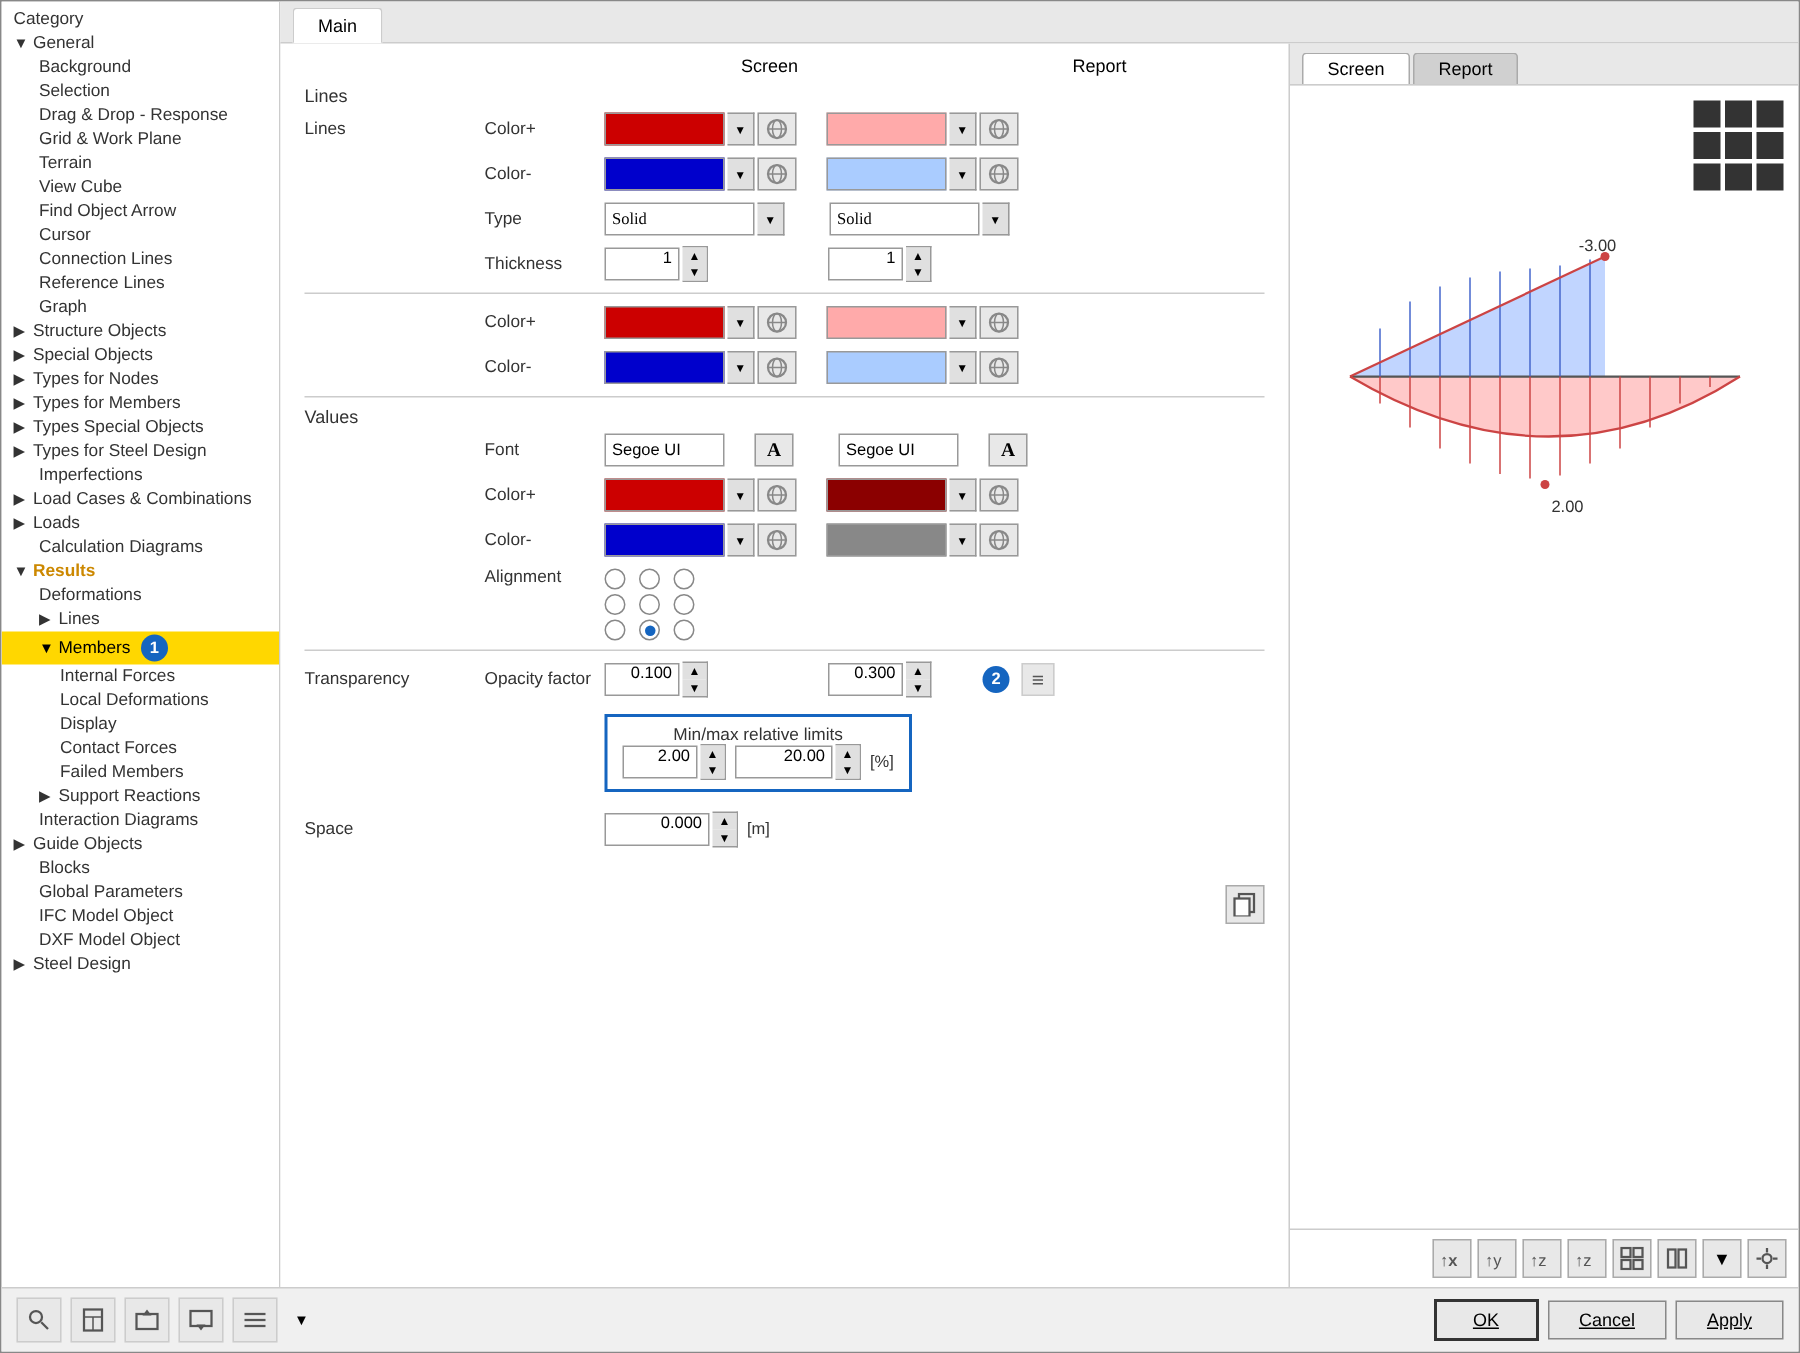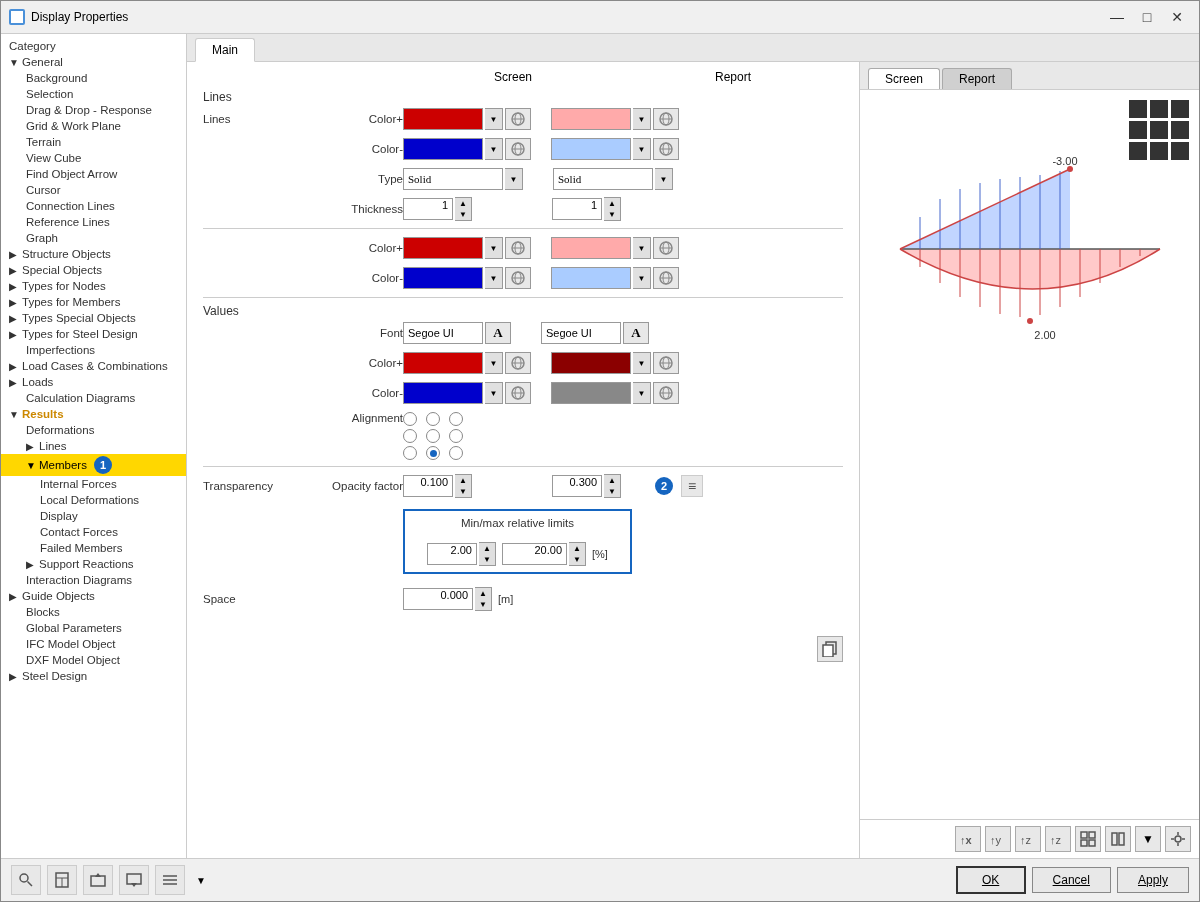--- a/index.html
+++ b/index.html
@@ -32,63 +32,63 @@
     
     .panel-content { flex: 1; display: flex; overflow: hidden; }
     
     .form-area { flex: 1; padding: 8px 16px; overflow-y: auto; background: white; }
     .form-title { color: #1565c0; font-size: 13px; margin-bottom: 10px; font-weight: normal; }
     
     .section-label { font-size: 12px; font-weight: bold; color: #333; margin: 6px 0 2px; }
     
     .form-row { display: flex; align-items: center; margin-bottom: 4px; min-height: 26px; }
     .row-label { width: 120px; font-size: 11.5px; color: #333; flex-shrink: 0; }
-    .row-sublabel { width: 80px; font-size: 11.5px; color: #333; flex-shrink: 0; text-align: right; }
+    .row-sublabel { width: 80px; font-size: 11.5px; color: #333; flex-shrink: 0; }
     .color-box { width: 80px; height: 22px; border: 1px solid #999; cursor: pointer; }
     .color-box.red { background: #cc0000; }
     .color-box.blue { background: #0000cc; }
     .color-box.light-red { background: #ffaaaa; }
     .color-box.light-blue { background: #aaccff; }
     .color-box.dark-red { background: #8b0000; }
     .color-box.gray { background: #888888; }
     .dropdown-arrow { width: 18px; height: 22px; background: #e0e0e0; border: 1px solid #999; border-left: none; cursor: pointer; display: flex; align-items: center; justify-content: center; font-size: 8px; }
     .globe-btn { width: 26px; height: 22px; border: 1px solid #999; background: #e8e8e8; cursor: pointer; display: flex; align-items: center; justify-content: center; font-size: 14px; }
     
     .type-select { width: 100px; height: 22px; border: 1px solid #999; background: white; padding: 0 4px; font-size: 11px; display: flex; align-items: center; font-family: Liberation Serif, serif; }
     .type-dropdown { width: 18px; height: 22px; background: #e0e0e0; border: 1px solid #999; border-left: none; cursor: pointer; display: flex; align-items: center; justify-content: center; font-size: 8px; }
     .spinner-input { width: 50px; height: 22px; border: 1px solid #999; background: white; text-align: right; padding-right: 4px; font-size: 11px; }
     .spinner-btns { display: flex; flex-direction: column; border: 1px solid #999; border-left: none; }
     .spinner-btn { width: 16px; height: 11px; background: #e0e0e0; border: none; cursor: pointer; font-size: 8px; display: flex; align-items: center; justify-content: center; }
     
-    .font-control { display: flex; align-items: center; gap: 2px; }
+    .font-control { display: flex; align-items: center; gap: 20px; }
     .font-input { width: 80px; height: 22px; border: 1px solid #999; background: white; padding: 0 4px; font-size: 11px; display: flex; align-items: center; }
     .font-btn { width: 26px; height: 22px; border: 1px solid #999; background: #e8e8e8; cursor: pointer; display: flex; align-items: center; justify-content: center; font-size: 13px; font-weight: bold; font-family: serif; }
     
     .alignment-grid { display: grid; grid-template-columns: repeat(3, 20px); gap: 3px; }
     .radio-dot { width: 14px; height: 14px; border: 1px solid #888; border-radius: 50%; background: white; cursor: pointer; display: flex; align-items: center; justify-content: center; }
     .radio-dot.checked::after { content: ''; width: 7px; height: 7px; background: #1565c0; border-radius: 50%; }
     
     .separator { height: 1px; background: #ccc; margin: 6px 0; }
     
-    .limits-section { border: 2px solid #1565c0; padding: 6px 22px; margin: 4px 0; display: inline-flex; flex-direction: column; gap: 13px; }
+    .limits-section { border: 2px solid #1565c0; padding: 6px 10px; margin: 4px 0; display: inline-flex; flex-direction: column; gap: 0; }
     .limits-title { font-size: 11.5px; color: #333; text-align: center; }
     .limits-row { display: flex; align-items: center; gap: 6px; }
     
     .expand-btn { width: 22px; height: 22px; border: 1px solid #ccc; background: #e8e8e8; cursor: pointer; font-size: 14px; display: flex; align-items: center; justify-content: center; color: #555; margin-left: auto; }
     
     
     .preview-panel { width: 340px; background: white; border-left: 1px solid #ccc; display: flex; flex-direction: column; }
     .preview-tabs { display: flex; border-bottom: 1px solid #ccc; padding: 6px 8px 0; background: #e8e8e8; }
     .preview-tab { padding: 3px 16px; border: 1px solid #aaa; border-bottom: none; background: #d0d0d0; cursor: pointer; font-size: 12px; margin-right: 2px; border-radius: 3px 3px 0 0; }
     .preview-tab.active { background: white; }
     .preview-area { flex: 1; display: flex; flex-direction: column; align-items: center; justify-content: flex-start; padding: 10px; position: relative; }
     .grid-icon { width: 60px; height: 60px; position: absolute; right: 10px; top: 10px; display: grid; grid-template-columns: repeat(3, 1fr); gap: 3px; }
     .grid-cell { background: #333; }
     
-    .chart-area { width: 280px; height: 200px; position: relative; margin-top: 49px; }
+    .chart-area { width: 280px; height: 200px; position: relative; margin-top: 84px; }
     
     
     .preview-toolbar { border-top: 1px solid #ccc; padding: 6px 8px; display: flex; gap: 4px; align-items: center; justify-content: flex-end; }
     .toolbar-btn { width: 26px; height: 26px; border: 1px solid #aaa; background: #e8e8e8; cursor: pointer; display: flex; align-items: center; justify-content: center; font-size: 12px; }
     
     
     .bottom-area { display: flex; align-items: center; background: #f0f0f0; border-top: 1px solid #ccc; padding: 6px 10px; gap: 6px; }
     .bottom-icon-btn { width: 30px; height: 30px; border: 1px solid #ccc; background: #e8e8e8; cursor: pointer; display: flex; align-items: center; justify-content: center; font-size: 14px; }
     .spacer { flex: 1; }
     .action-btn { padding: 5px 20px; border: 1px solid #888; background: #e8e8e8; cursor: pointer; font-size: 12px; min-width: 70px; text-decoration: underline; }
@@ -100,36 +100,20 @@
 
     .control-group { display: flex; align-items: center; gap: 2px; }
     
     svg.chart { position: absolute; top: 0; left: 0; }
   </style>
 </head>
 <body>
 
 <div class="window">
 
-  <div class="title-bar">
-    <div class="icon">
-      <svg width="14" height="14" viewBox="0 0 14 14">
-          <rect x="1" y="1" width="6" height="6" fill="white"></rect>
-          <rect x="7" y="1" width="6" height="6" fill="white"></rect>
-          <rect x="1" y="7" width="6" height="6" fill="white"></rect>
-          <rect x="7" y="7" width="6" height="6" fill="white"></rect>
-        </svg>
-    </div>
-    <span class="title">Display Properties</span>
-    <div class="win-btns">
-      <button class="win-btn">—</button>
-      <button class="win-btn">□</button>
-      <button class="win-btn close">✕</button>
-    </div>
-  </div>
 
   <div class="content">
 
     <div class="sidebar">
       <div class="tree-item">
         <span>Category</span>
       </div>
 
       <div class="tree-item">
         <span class="arrow">▼</span>

